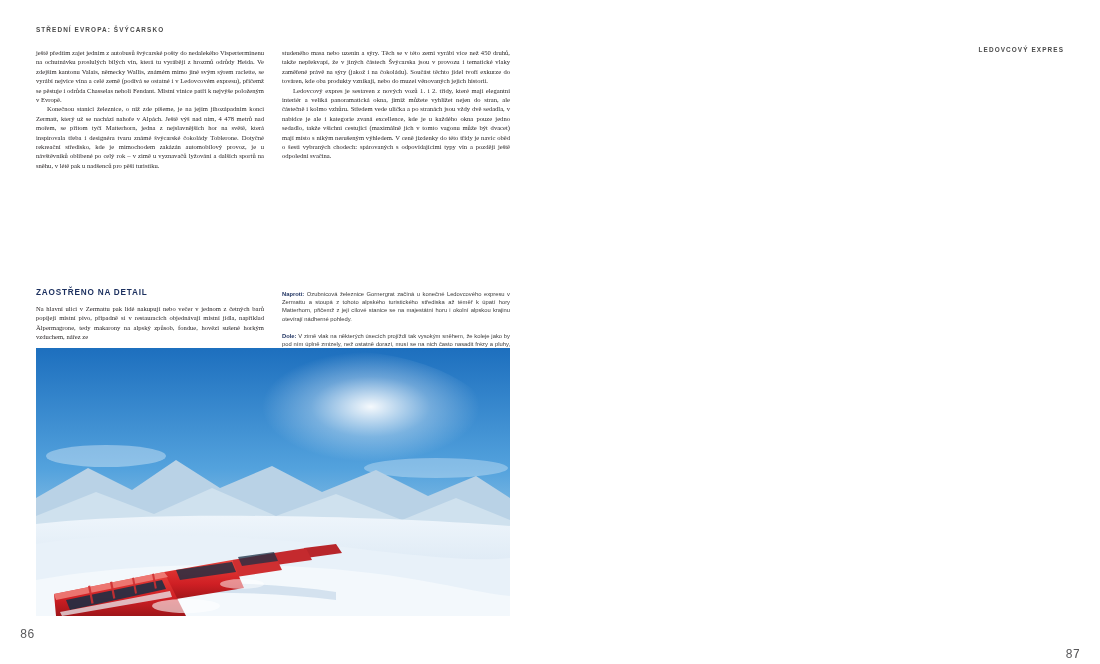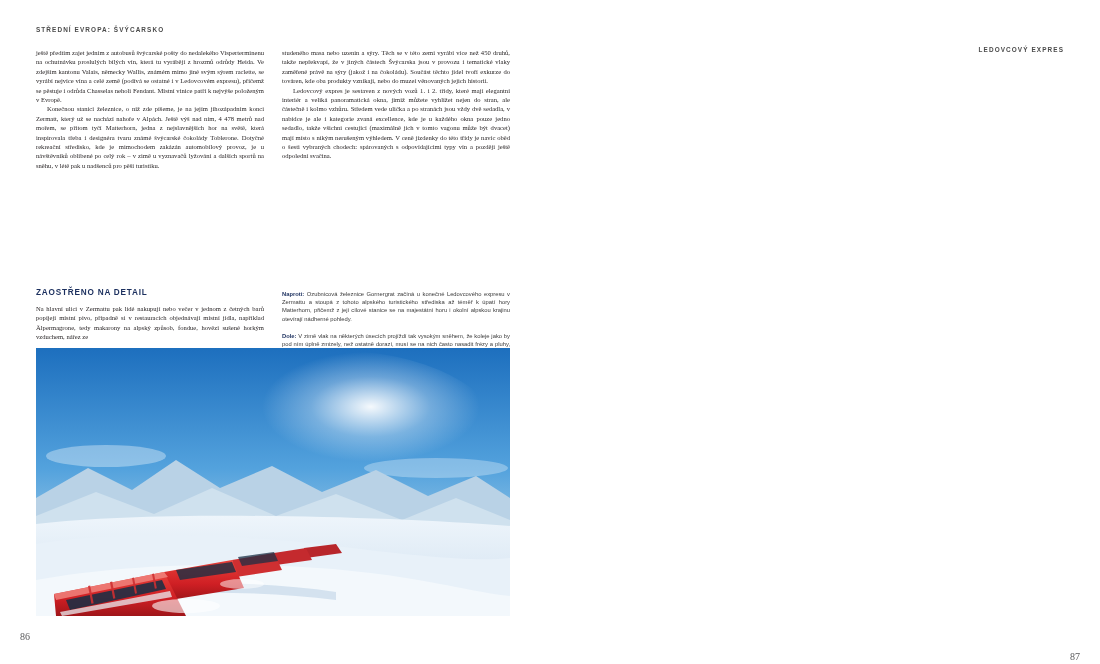--- a/index.html
+++ b/index.html
@@ -40,22 +40,22 @@
     color: #4a4a4a;
     text-transform: uppercase;
     font-weight: 700;
   }
   .runhead-left { left: 36px; }
   .runhead-right { right: 36px; text-align: right; }
 
   .folio {
     position: absolute;
     bottom: 22px;
-    font-family: Liberation Serif, serif;
-    font-size: 10px;
+    font-family: Liberation Mono, monospace;
+    font-size: 12px;
     color: #58585a;
   }
   .folio-left { left: 20px; }
   .folio-right { right: 20px; }
 
   
   .col {
     position: absolute;
     font-size: 6.6px;
     line-height: 9.4px;

